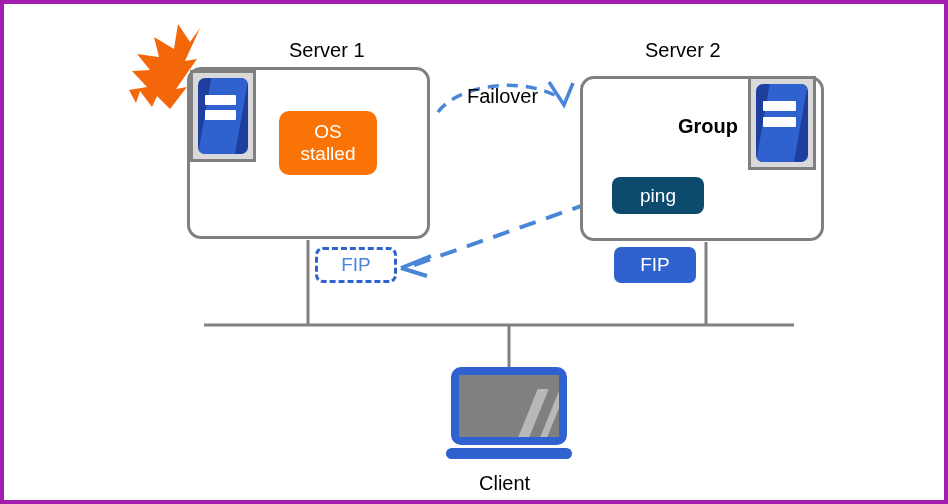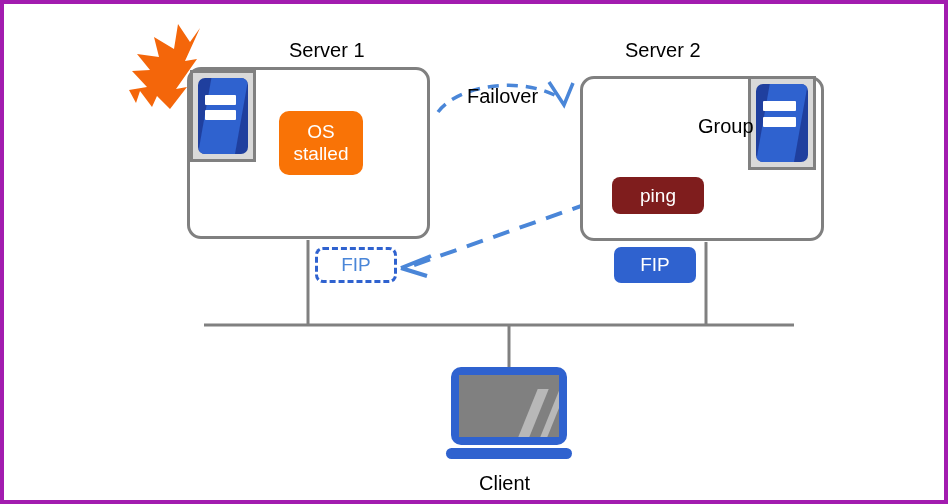--- a/index.html
+++ b/index.html
@@ -84,40 +84,40 @@
   .server-icon .bar.b1 { top: 22%; }
   .server-icon .bar.b2 { top: 42%; }
 
   #server1-icon { left: 186px; top: 66px; width: 66px; height: 92px; }
   #server2-icon { left: 744px; top: 72px; width: 68px; height: 94px; }
 
   
   #os-stalled {
     position: absolute;
     left: 275px; top: 107px;
-    width: 84px; height: 64px;
+    width: 98px; height: 64px;
     background: #f97306;
     border-radius: 10px;
     color: #ffffff;
     font-size: 19px;
     line-height: 22px;
     display: flex;
     flex-direction: column;
     align-items: center;
     justify-content: center;
     text-align: center;
     box-sizing: border-box;
   }
 
   
   #ping-badge {
     position: absolute;
     left: 608px; top: 173px;
     width: 92px; height: 37px;
-    background: #7f1d1d;
+    background: #0c4a6e;
     border-radius: 8px;
     color: #ffffff;
     font-size: 19px;
     display: flex;
     align-items: center;
     justify-content: center;
     box-sizing: border-box;
   }
 
   
@@ -176,23 +176,23 @@
   #client-base {
     position: absolute;
     left: 442px; top: 444px;
     width: 126px; height: 11px;
     background: #2f62cf;
     border-radius: 6px;
   }
 
   
   #label-server1 { left: 285px; top: 36px; }
-  #label-server2 { left: 621px; top: 36px; }
+  #label-server2 { left: 641px; top: 36px; }
   #label-failover { left: 463px; top: 54px; color: #000000; margin-top: 28px; }
-  #label-group   { left: 694px; top: 112px; }
+  #label-group   { left: 674px; top: 112px; font-weight: bold; }
   #label-client  { left: 475px; top: 469px; }
 </style>
 </head>
 <body>
 
 <div id="canvas">
 
   <svg id="vector-layer" viewBox="0 0 948 504">
 
     <line x1="200" y1="321" x2="790" y2="321" stroke="#808080" stroke-width="3"></line>

